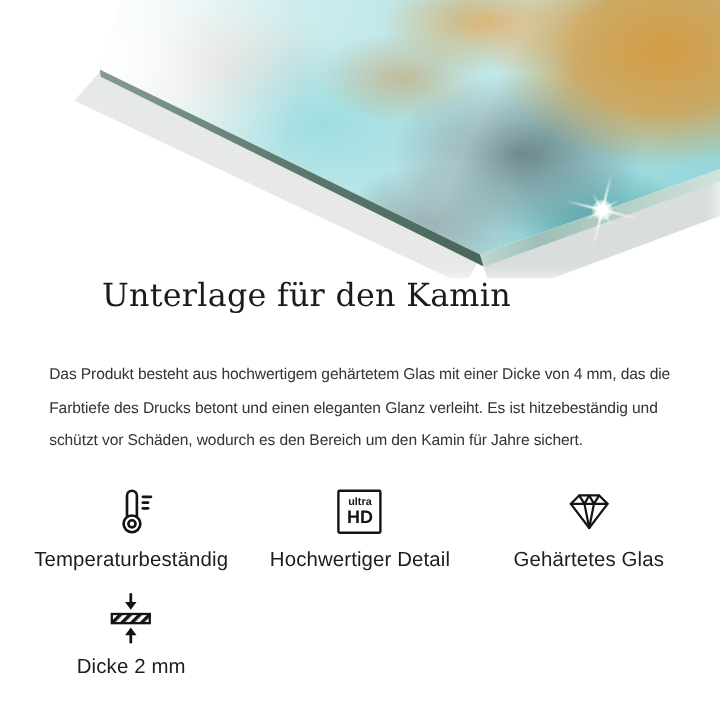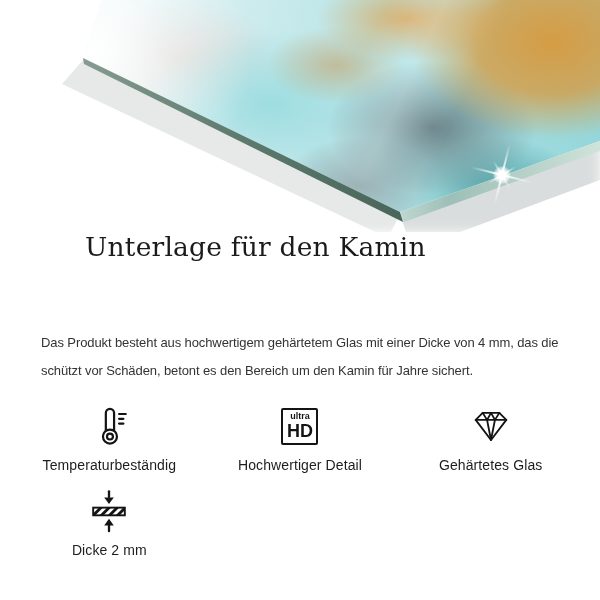--- a/index.html
+++ b/index.html
@@ -66,37 +66,37 @@
   .sparkle .ray-d2{position:absolute;left:16px;top:31px;width:32px;height:1.6px;transform:rotate(-45deg);
     background:linear-gradient(to right,rgba(255,255,255,0),#ffffff 50%,rgba(255,255,255,0));}
 
   
   .heading{
     position:absolute;left:41px;top:228px;
     font-family:"DejaVu Serif", serif;font-weight:400;
     font-size:26.5px;line-height:38px;color:#1b1b1b;letter-spacing:0.2px;margin-left:44px;
   }
   .desc{
-    position:absolute;left:41px;top:329px;
+    position:absolute;left:41px;top:298px;
     font-size:13px;line-height:27.5px;color:#333333;letter-spacing:-0.1px;white-space:nowrap;
   }
 
   
   .features{
     position:absolute;top:401px;left:0;right:0;
     display:grid;grid-template-columns:1fr 1fr 1fr;row-gap:13px;padding:0 14px;
   }
   .feature{display:flex;flex-direction:column;align-items:center;}
   .icon-box{height:50px;display:flex;align-items:center;justify-content:center;}
-  .feature-label{margin-top:6px;font-size:14px;color:#1d1d1d;letter-spacing:0.1px;}
+  .feature-label{margin-top:6px;font-size:17px;color:#1d1d1d;letter-spacing:0.1px;}
 
   .uhd{width:33px;height:33px;border:2.5px solid #141414;border-radius:2px;
     display:flex;flex-direction:column;align-items:center;justify-content:center;background:#fff;}
   .uhd-ultra{font-size:9px;font-weight:700;line-height:1;color:#141414;}
-  .uhd-hd{font-size:18px;font-weight:700;line-height:1;margin-top:1px;color:#141414;}
+  .uhd-hd{font-size:15px;font-weight:700;line-height:1;margin-top:1px;color:#141414;}
 
   .edges-shape{width:40px;height:38px;
     background:repeating-linear-gradient(135deg,#141414 0 4px,transparent 4px 9.5px);
     clip-path:polygon(0% 100%,100% 0%,100% 100%);}
 </style>
 </head>
 <body>
 
 <div class="hero">
   <div class="layer shadow-left"></div>
@@ -113,21 +113,22 @@
     <div class="glow"></div>
   </div>
 </div>
 
 <div class="heading">
   <div>Unterlage für den Kamin</div>
 </div>
 
 <div class="desc">
   <div>Das Produkt besteht aus hochwertigem gehärtetem Glas mit einer Dicke von 4 mm, das die</div>
-  <div>schützt vor Schäden, betont es den Bereich um den Kamin für Jahre sichert.</div>
+  <div>Farbtiefe des Drucks betont und einen eleganten Glanz verleiht. Es ist hitzebeständig und</div>
+  <div>schützt vor Schäden, wodurch es den Bereich um den Kamin für Jahre sichert.</div>
 </div>
 
 <div class="features">
 
   <div class="feature">
     <div class="icon-box">
       <svg width="46" height="46" viewBox="0 0 48 48" fill="none" stroke="#141414" stroke-width="2.3" stroke-linecap="round">
         <path d="M20.7 28.2 V10.5 a4.3 4.3 0 0 1 8.6 0 V28.2"></path>
         <circle cx="25" cy="35" r="7.3"></circle>
         <circle cx="25" cy="35" r="3.1"></circle>

